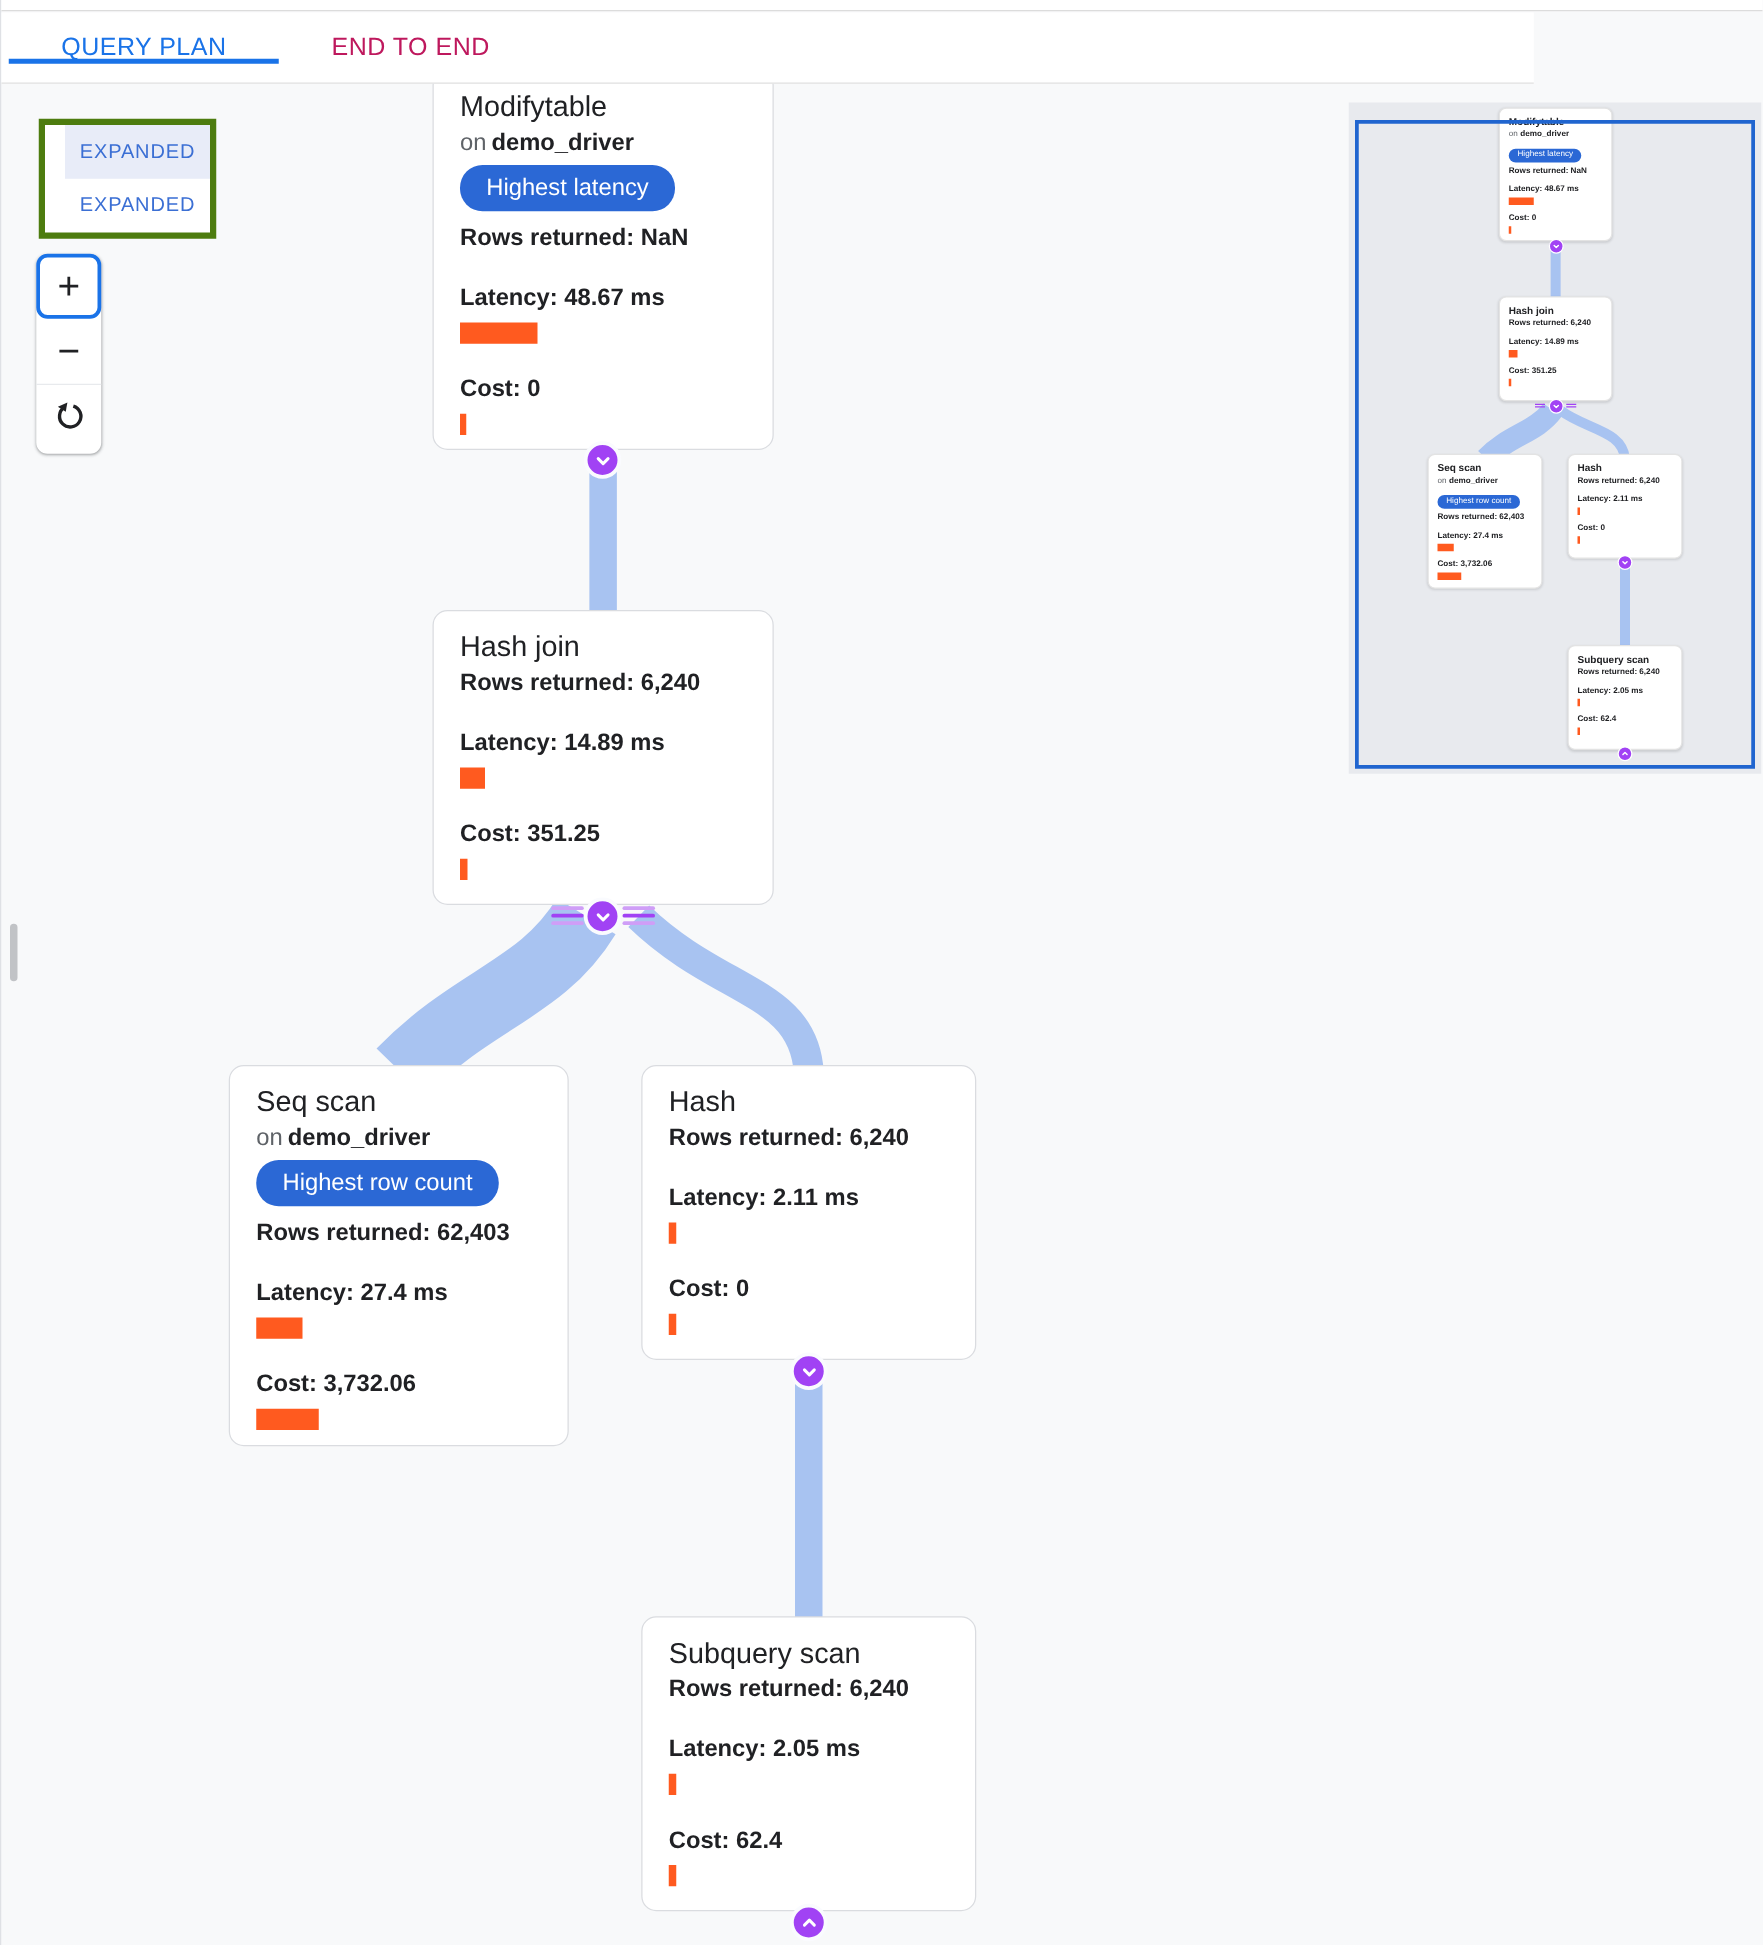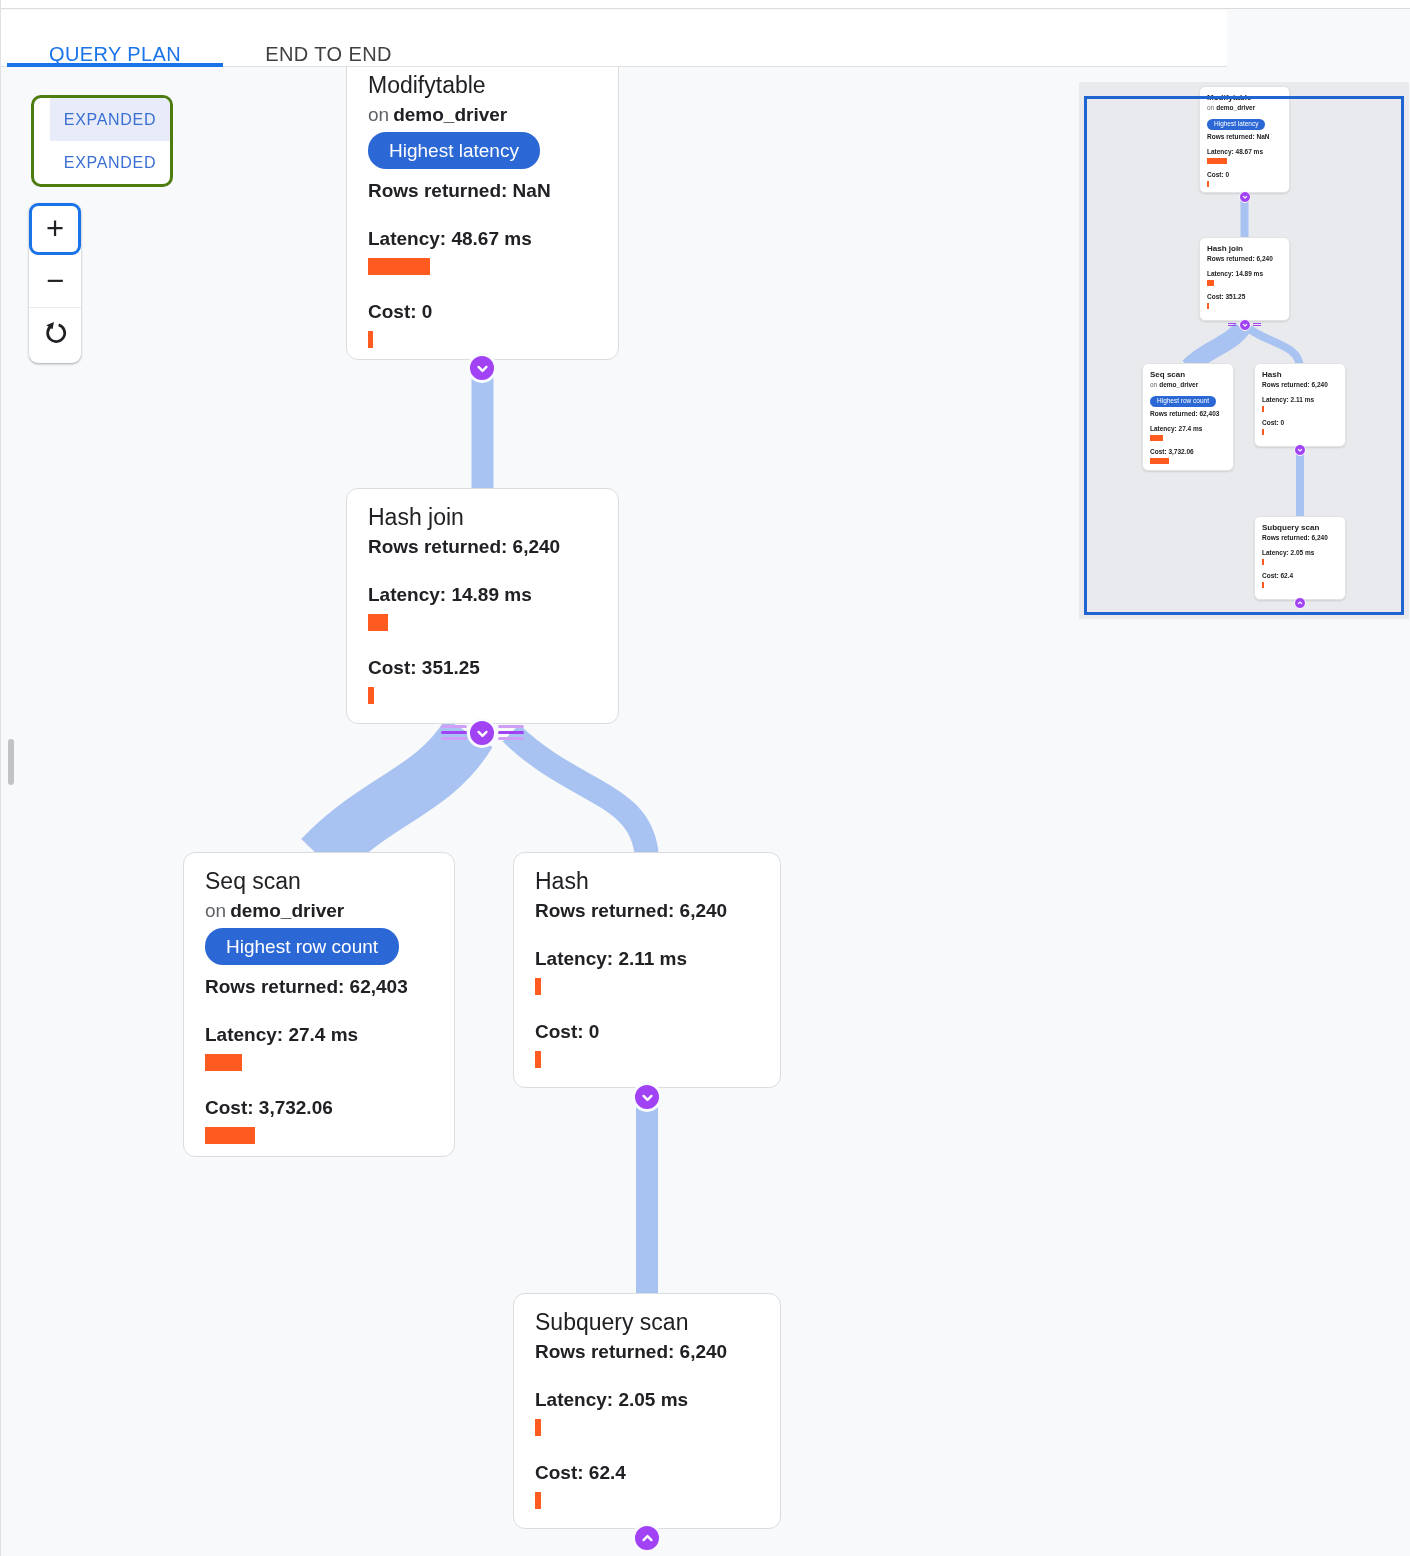--- a/index.html
+++ b/index.html
@@ -14,37 +14,37 @@
   }
 
   
   .top-strip {
     position:absolute; left:0; top:0; width:1410px; height:9px;
     background:#fff; border-bottom:1px solid #dcdcdc; z-index:7;
   }
   .tabbar {
     position:absolute; left:0; top:10px; width:1226px; height:57px;
     background:#fff; border-bottom:1px solid #e0e0e0;
-    display:flex; align-items:flex-end; padding-left:6px; z-index:7;
+    display:flex; align-items:center; padding-left:6px; z-index:7;
   }
   .tab {
     position:relative; display:flex; align-items:center;
     padding:0 42px; font-size:20px; font-weight:500; letter-spacing:.4px;
     cursor:pointer; white-space:nowrap;
   }
   .tab.active   { color:#1a73e8; }
-  .tab.inactive { color:#404040; }
+  .tab.inactive { color:#be185d; }
   .tab-underline {
     position:absolute; left:0; right:0; bottom:-1px; height:4px; background:#1a73e8;
   }
 
   
   .view-toggle {
     position:absolute; left:30px; top:95px; width:142px;
-    background:#fff; border:3px solid #4d7c0f; border-radius:10px;
+    background:#fff; border:5px solid #4d7c0f; border-radius:0;
     overflow:hidden; z-index:8;padding-left:16px;
   }
   .vt-btn {
     height:43px; display:flex; align-items:center; justify-content:center;
     font-size:16px; font-weight:500; letter-spacing:.7px; color:#3b6fd4; cursor:pointer;
   }
   .vt-btn.active { background:#e8ecf8; }
 
   .zoom-group {
     position:absolute; left:28px; top:203px; width:52px;

